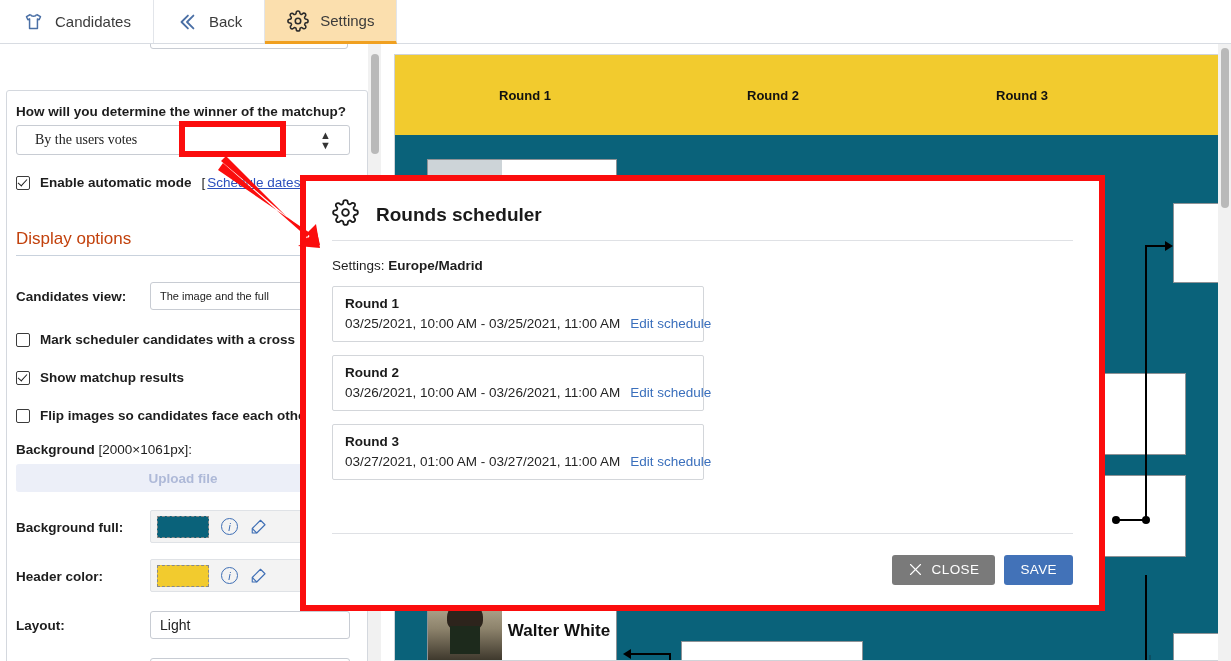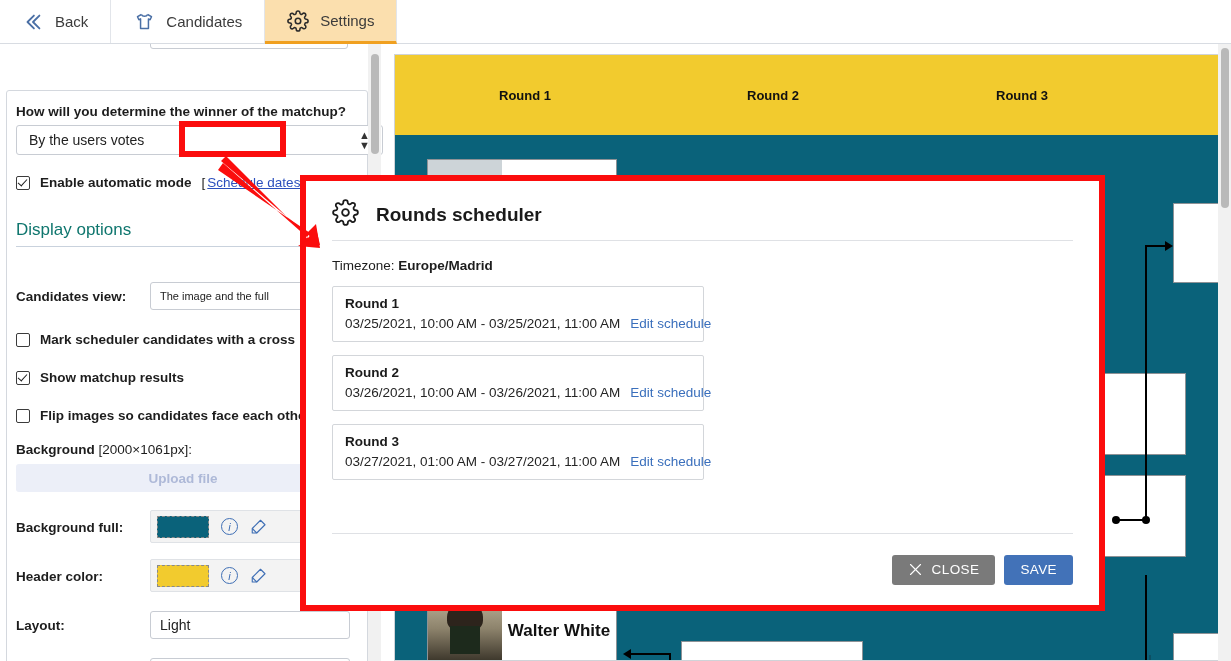--- a/index.html
+++ b/index.html
@@ -41,24 +41,24 @@
   .cut-input {
     position: absolute; left: 150px; top: -9px; width: 198px; height: 14px;
     border: 1px solid #c8ccd3; border-radius: 3px; background: #fff;
   }
 
   .fld-label { font-size: 13.5px; font-weight: bold; color: #1d1d1d; }
 
   .q-label { position: absolute; left: 16px; top: 60px; font-size: 13.5px; font-weight: bold; color: #1d1d1d; }
 
   .sel-winner {
-    position: absolute; left: 16px; top: 81px; width: 367px; height: 30px;
+    position: absolute; left: 16px; top: 81px; width: 334px; height: 30px;
     border: 1px solid #c8ccd3; border-radius: 3px; background: #fff;
-    display: flex; align-items: center; padding: 0 12px;
-    font-size: 14px; color: #222; cursor: pointer;
+    display: flex; align-items: center; padding: 0 18px;
+    font-size: 14px; color: #222; cursor: pointer; font-family: Liberation Serif, serif;
   }
   .sel-winner .arrows { margin-left: auto; font-size: 11px; color: #333; line-height: 0.95; text-align: center; }
 
   .chk-row { position: absolute; display: flex; align-items: center; gap: 10px; }
   .cbox {
     width: 14px; height: 14px; border: 1.6px solid #3b3b3b; border-radius: 2px;
     background: #fff; position: relative; flex: none; cursor: pointer;
   }
   .cbox.checked::after {
     content: ""; position: absolute; left: 3.4px; top: 0.3px; width: 4px; height: 8px;
@@ -67,21 +67,21 @@
   .chk-lbl { font-size: 13.5px; font-weight: bold; color: #1d1d1d; white-space: nowrap; }
   .sched-link { font-size: 13.5px; color: #2b4fbd; text-decoration: underline; cursor: pointer; }
   .sched-brk { font-size: 13.5px; color: #1d1d1d; }
   .qmark {
     width: 15px; height: 15px; border-radius: 50%; border: 1.3px solid #6b6b6b;
     color: #6b6b6b; font-size: 10px; display: inline-flex; align-items: center;
     justify-content: center; cursor: pointer; flex: none;
   }
 
   .section-title {
-    position: absolute; left: 16px; top: 176px; font-size: 17px; color: #0f766e;
+    position: absolute; left: 16px; top: 185px; font-size: 17px; color: #c2410c;
     width: 334px; padding-bottom: 6px; border-bottom: 1px solid #c9d2dd;
   }
 
   .cand-view-lbl { position: absolute; left: 16px; top: 245px; }
   .cand-view-sel {
     position: absolute; left: 150px; top: 238px; width: 200px; height: 28px;
     border: 1px solid #c8ccd3; border-radius: 3px; background: #fff;
     display: flex; align-items: center; padding: 0 9px; font-size: 11px; color: #222;
     cursor: pointer; overflow: hidden; white-space: nowrap;
   }
@@ -203,36 +203,36 @@
 </style>
 </head>
 <body>
 
 <div id="root">
 
   <div class="topbar">
 
     <div class="tab">
       <span class="ic">
+        <svg viewBox="0 0 24 24" width="21" height="21" fill="none" stroke="#4a6fa5" stroke-width="1.7" stroke-linejoin="round">
+          <path d="M8.5 4 L4 6.5 L5.6 10 L7.5 9 V20 H16.5 V9 L18.4 10 L20 6.5 L15.5 4"></path>
+          <path d="M8.5 4 C9.5 6.6 14.5 6.6 15.5 4"></path>
+        </svg>
+      </span>
+      <span class="lbl">Candidates</span>
+    </div>
+
+    <div class="tab">
+      <span class="ic">
         <svg viewBox="0 0 24 24" width="22" height="22" fill="none" stroke="#4a6fa5" stroke-width="2" stroke-linecap="round" stroke-linejoin="round">
           <polyline points="13,5 6,12 13,19"></polyline>
           <polyline points="19,5 12,12 19,19"></polyline>
         </svg>
       </span>
       <span class="lbl">Back</span>
-    </div>
-
-    <div class="tab">
-      <span class="ic">
-        <svg viewBox="0 0 24 24" width="21" height="21" fill="none" stroke="#4a6fa5" stroke-width="1.7" stroke-linejoin="round">
-          <path d="M8.5 4 L4 6.5 L5.6 10 L7.5 9 V20 H16.5 V9 L18.4 10 L20 6.5 L15.5 4"></path>
-          <path d="M8.5 4 C9.5 6.6 14.5 6.6 15.5 4"></path>
-        </svg>
-      </span>
-      <span class="lbl">Candidates</span>
     </div>
 
     <div class="tab active">
       <span class="ic">
         <svg viewBox="0 0 24 24" width="22" height="22" fill="none" stroke="#2b2b2b" stroke-width="1.7" stroke-linecap="round" stroke-linejoin="round">
           <circle cx="12" cy="12" r="3"></circle>
           <path d="M19.4 15a1.6 1.6 0 0 0 .3 1.8l.1.1a2 2 0 1 1-2.8 2.8l-.1-.1a1.6 1.6 0 0 0-1.8-.3 1.6 1.6 0 0 0-1 1.5V21a2 2 0 1 1-4 0v-.1a1.6 1.6 0 0 0-1-1.5 1.6 1.6 0 0 0-1.8.3l-.1.1a2 2 0 1 1-2.8-2.8l.1-.1a1.6 1.6 0 0 0 .3-1.8 1.6 1.6 0 0 0-1.5-1H3a2 2 0 1 1 0-4h.1a1.6 1.6 0 0 0 1.5-1 1.6 1.6 0 0 0-.3-1.8l-.1-.1a2 2 0 1 1 2.8-2.8l.1.1a1.6 1.6 0 0 0 1.8.3H9a1.6 1.6 0 0 0 1-1.5V3a2 2 0 1 1 4 0v.1a1.6 1.6 0 0 0 1 1.5 1.6 1.6 0 0 0 1.8-.3l.1-.1a2 2 0 1 1 2.8 2.8l-.1.1a1.6 1.6 0 0 0-.3 1.8V9a1.6 1.6 0 0 0 1.5 1H21a2 2 0 1 1 0 4h-.1a1.6 1.6 0 0 0-1.5 1z"></path>
         </svg>
       </span>
       <span class="lbl">Settings</span>
@@ -389,21 +389,21 @@
         <span class="m-gear">
           <svg viewBox="0 0 24 24" width="27" height="27" fill="none" stroke="#1a1a1a" stroke-width="1.6" stroke-linecap="round" stroke-linejoin="round">
             <circle cx="12" cy="12" r="3"></circle>
             <path d="M19.4 15a1.6 1.6 0 0 0 .3 1.8l.1.1a2 2 0 1 1-2.8 2.8l-.1-.1a1.6 1.6 0 0 0-1.8-.3 1.6 1.6 0 0 0-1 1.5V21a2 2 0 1 1-4 0v-.1a1.6 1.6 0 0 0-1-1.5 1.6 1.6 0 0 0-1.8.3l-.1.1a2 2 0 1 1-2.8-2.8l.1-.1a1.6 1.6 0 0 0 .3-1.8 1.6 1.6 0 0 0-1.5-1H3a2 2 0 1 1 0-4h.1a1.6 1.6 0 0 0 1.5-1 1.6 1.6 0 0 0-.3-1.8l-.1-.1a2 2 0 1 1 2.8-2.8l.1.1a1.6 1.6 0 0 0 1.8.3H9a1.6 1.6 0 0 0 1-1.5V3a2 2 0 1 1 4 0v.1a1.6 1.6 0 0 0 1 1.5 1.6 1.6 0 0 0 1.8-.3l.1-.1a2 2 0 1 1 2.8 2.8l-.1.1a1.6 1.6 0 0 0-.3 1.8V9a1.6 1.6 0 0 0 1.5 1H21a2 2 0 1 1 0 4h-.1a1.6 1.6 0 0 0-1.5 1z"></path>
           </svg>
         </span>
         <span class="m-title">Rounds scheduler</span>
       </div>
 
       <div class="m-tz">
-        <span>Timezone:</span>
+        <span>Settings:</span>
         <b>Europe/Madrid</b>
       </div>
 
       <div class="rcard">
         <div class="rt">Round 1</div>
         <div class="rl2">
           <span class="rdates">03/25/2021, 10:00 AM - 03/25/2021, 11:00 AM</span>
           <span class="redit">Edit schedule</span>
         </div>
       </div>

